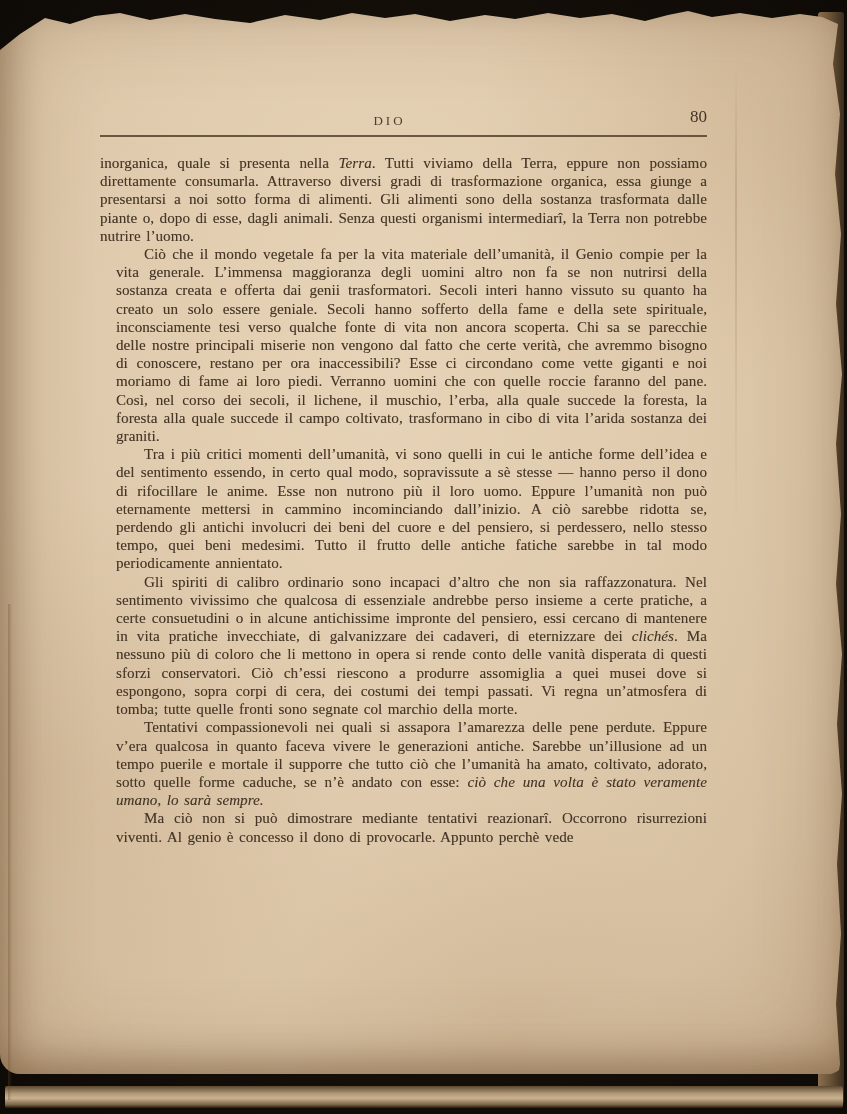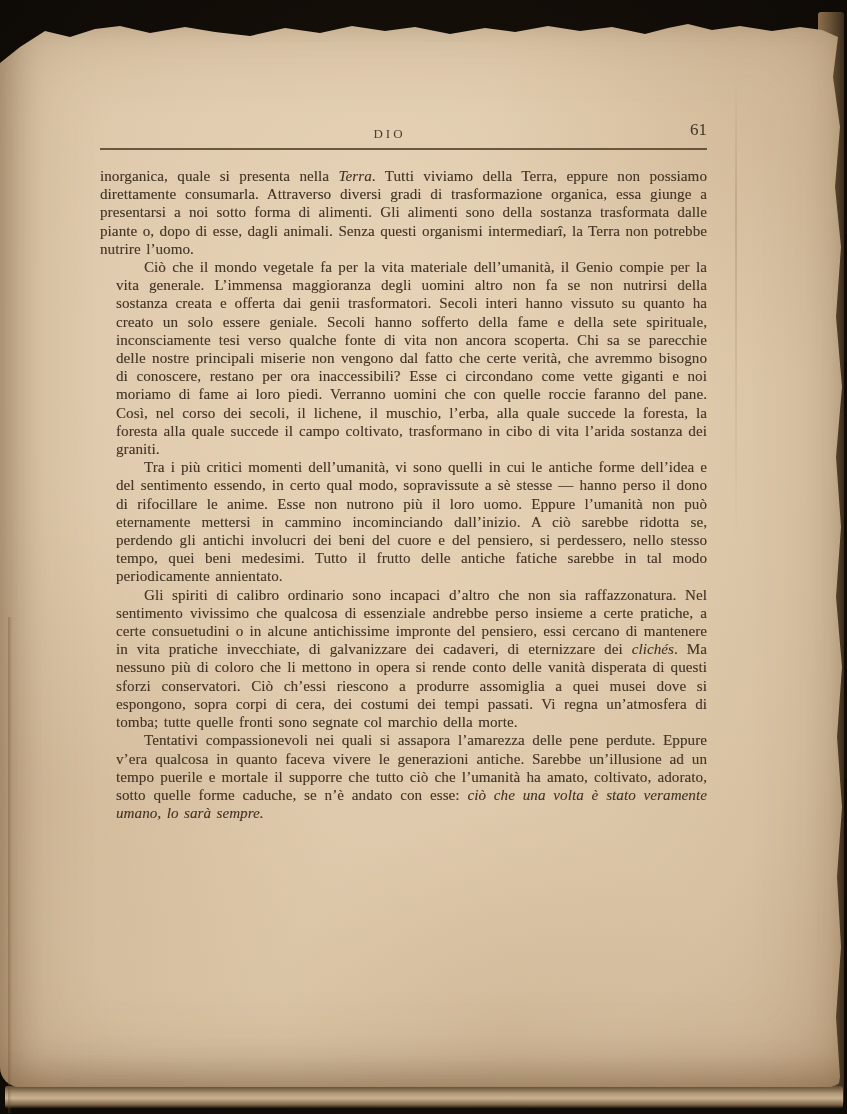--- a/index.html
+++ b/index.html
@@ -22,21 +22,21 @@
   .stack-bottom {
     position: absolute;
     left: 5px; top: 1086px; width: 838px; height: 22px;
     background: linear-gradient(to bottom, #5c4830 0%, #b29a78 35%, #cbb392 55%, #7a6347 85%, #241a10 100%);
     border-radius: 2px;
   }
 
   
   .paper {
     position: absolute;
-    left: 0; top: 17px; width: 847px; height: 1070px;
+    left: 0; top: 4px; width: 847px; height: 1070px;
     clip-path: polygon(
       0px 46px, 20px 30px, 45px 14px, 70px 20px, 95px 12px,
       120px 9px, 150px 16px, 185px 10px, 215px 15px, 250px 19px,
       285px 11px, 320px 16px, 352px 9px, 385px 14px, 415px 10px,
       450px 17px, 485px 11px, 515px 15px, 548px 9px, 580px 14px,
       612px 10px, 645px 17px, 668px 11px, 688px 7px, 712px 13px,
       740px 9px, 772px 14px, 800px 10px, 822px 13px, 838px 20px,
       833px 60px, 840px 110px, 835px 170px, 841px 230px, 836px 300px,
       842px 370px, 836px 440px, 841px 510px, 836px 580px, 842px 650px,
       837px 720px, 842px 790px, 837px 860px, 841px 930px, 836px 1000px,
@@ -106,25 +106,26 @@
 <div class="stack-right"></div>
 <div class="stack-bottom"></div>
 
 <div class="paper">
   <div class="crease-left"></div>
   <div class="crease-right"></div>
 
   <div class="content">
     <div class="header">
       <span class="running-title">DIO</span>
-      <span class="page-number">61</span>
+      <span class="page-number">80</span>
     </div>
     <hr class="rule">
 
     <div class="body-text">
         <p class=""><span>inorganica, quale si presenta nella </span><i>Terra</i><span>. Tutti viviamo della Terra, eppure non possiamo direttamente consumarla. Attraverso diversi gradi di trasformazione organica, essa giunge a presentarsi a noi sotto forma di alimenti. Gli alimenti sono della sostanza trasformata dalle piante o, dopo di esse, dagli animali. Senza questi organismi intermediarî, la Terra non potrebbe nutrire l’uomo.</span></p>
         <p class="indent"><span>Ciò che il mondo vegetale fa per la vita materiale dell’umanità, il Genio compie per la vita generale. L’immensa maggioranza degli uomini altro non fa se non nutrirsi della sostanza creata e offerta dai genii trasformatori. Secoli interi hanno vissuto su quanto ha creato un solo essere geniale. Secoli hanno sofferto della fame e della sete spirituale, inconsciamente tesi verso qualche fonte di vita non ancora scoperta. Chi sa se parecchie delle nostre principali miserie non vengono dal fatto che certe verità, che avremmo bisogno di conoscere, restano per ora inaccessibili? Esse ci circondano come vette giganti e noi moriamo di fame ai loro piedi. Verranno uomini che con quelle roccie faranno del pane. Così, nel corso dei secoli, il lichene, il muschio, l’erba, alla quale succede la foresta, la foresta alla quale succede il campo coltivato, trasformano in cibo di vita l’arida sostanza dei graniti.</span></p>
         <p class="indent"><span>Tra i più critici momenti dell’umanità, vi sono quelli in cui le antiche forme dell’idea e del sentimento essendo, in certo qual modo, sopravissute a sè stesse — hanno perso il dono di rifocillare le anime. Esse non nutrono più il loro uomo. Eppure l’umanità non può eternamente mettersi in cammino incominciando dall’inizio. A ciò sarebbe ridotta se, perdendo gli antichi involucri dei beni del cuore e del pensiero, si perdessero, nello stesso tempo, quei beni medesimi. Tutto il frutto delle antiche fatiche sarebbe in tal modo periodicamente annientato.</span></p>
         <p class="indent"><span>Gli spiriti di calibro ordinario sono incapaci d’altro che non sia raffazzonatura. Nel sentimento vivissimo che qualcosa di essenziale andrebbe perso insieme a certe pratiche, a certe consuetudini o in alcune antichissime impronte del pensiero, essi cercano di mantenere in vita pratiche invecchiate, di galvanizzare dei cadaveri, di eternizzare dei </span><i>clichés</i><span>. Ma nessuno più di coloro che li mettono in opera si rende conto delle vanità disperata di questi sforzi conservatori. Ciò ch’essi riescono a produrre assomiglia a quei musei dove si espongono, sopra corpi di cera, dei costumi dei tempi passati. Vi regna un’atmosfera di tomba; tutte quelle fronti sono segnate col marchio della morte.</span></p>
         <p class="indent"><span>Tentativi compassionevoli nei quali si assapora l’amarezza delle pene perdute. Eppure v’era qualcosa in quanto faceva vivere le generazioni antiche. Sarebbe un’illusione ad un tempo puerile e mortale il supporre che tutto ciò che l’umanità ha amato, coltivato, adorato, sotto quelle forme caduche, se n’è andato con esse: </span><i>ciò che una volta è stato veramente umano, lo sarà sempre.</i></p>
+        <p class="indent"><span>Ma ciò non si può dimostrare mediante tentativi reazionarî. Occorrono risurrezioni viventi. Al genio è concesso il dono di provocarle. Appunto perchè vede</span></p>
       </div>
   </div>
 </div>
 
 </body></html>

